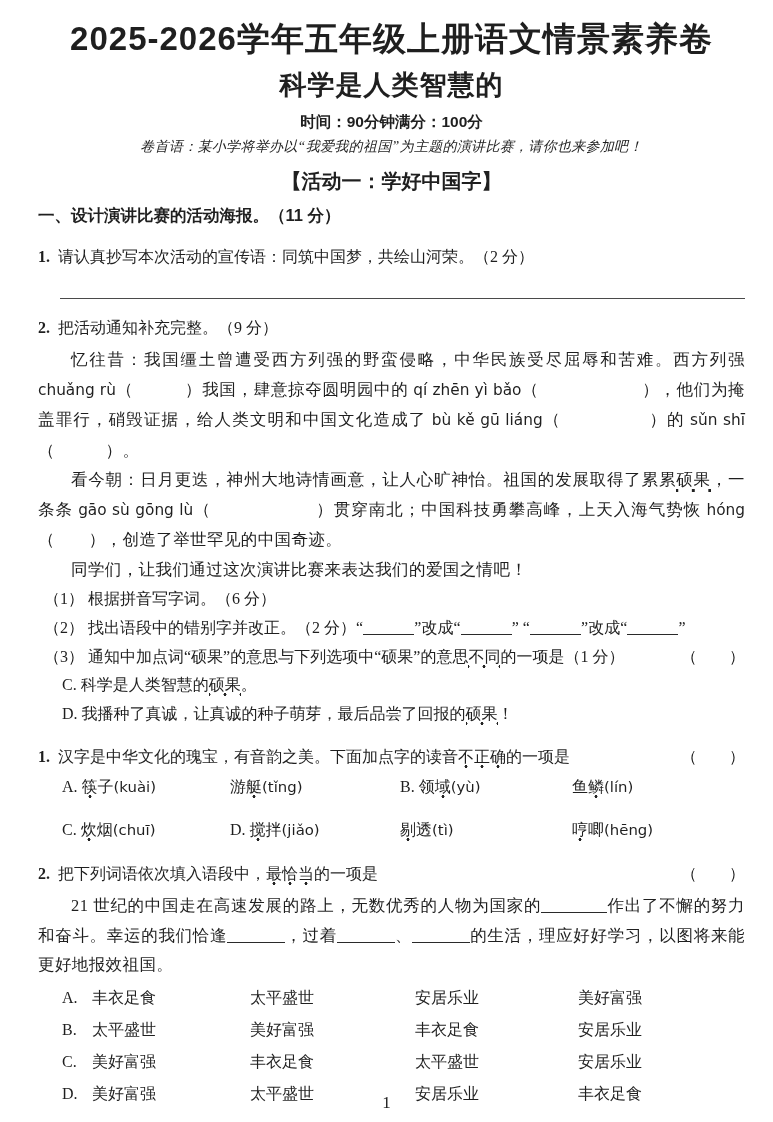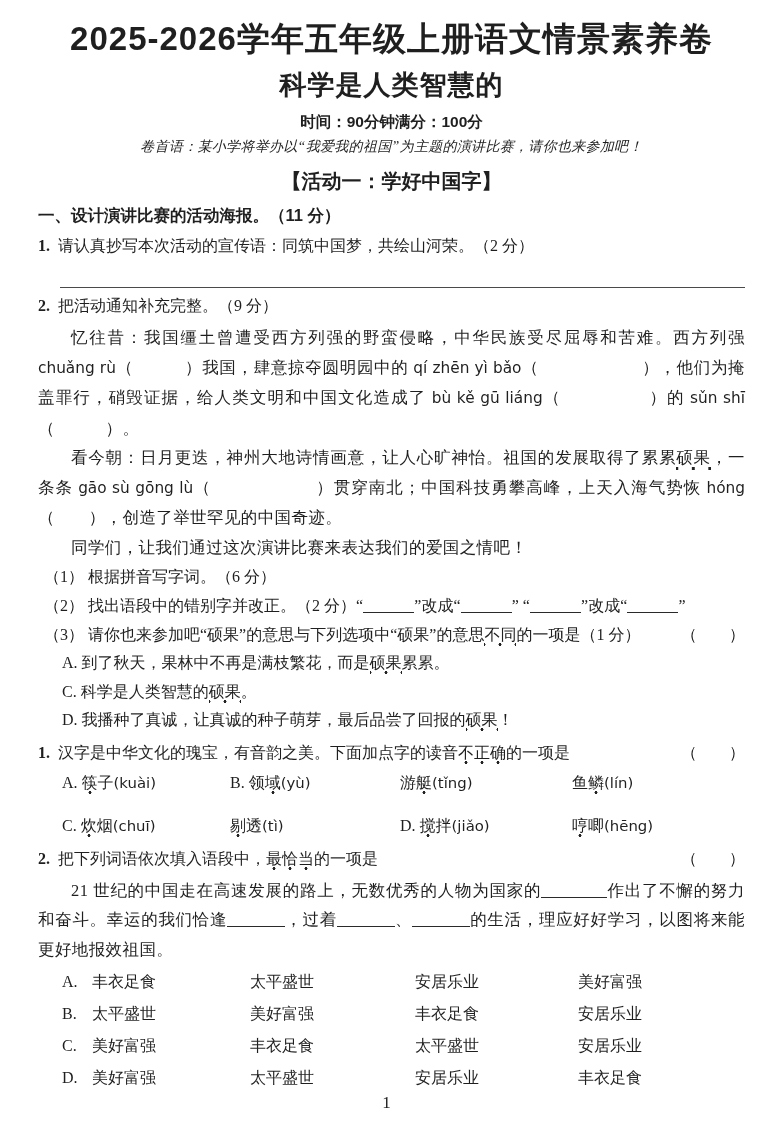--- a/index.html
+++ b/index.html
@@ -58,21 +58,21 @@
     text-align:center;
     margin-top:10px;
   }
   .sec-heading{
     font-family:"Liberation Sans","DejaVu Sans",sans-serif;
     font-weight:bold;
     font-size:16.5px;
     line-height:26px;
     margin-top:8px;
   }
-  .q-line{line-height:30px;margin-top:3px;}
+  .q-line{line-height:30px;margin-top:14px;}
   .qnum{font-weight:bold;margin-right:8px;}
   .answer-line{
     margin:12px 0 2px 22px;
     height:14px;
     border-bottom:1.5px solid #4a4a4a;
   }
   .notice{margin-top:2px;}
   .notice p{
     margin:0;
     text-indent:2em;
@@ -178,45 +178,44 @@
     <span class="subbody"><span class="cn">根据拼音写字词。（6 分）</span></span>
   </div>
 
   <div class="sub-line">
     <span class="subnum">（2）</span>
     <span class="subbody"><span class="cn">找出语段中的错别字并改正。（2 分）“</span><span class="blank" style="width: 3.2em;"></span><span class="cn">”改成“</span><span class="blank" style="width: 3.2em;"></span><span class="cn">” “</span><span class="blank" style="width: 3.2em;"></span><span class="cn">”改成“</span><span class="blank" style="width: 3.2em;"></span><span class="cn">”</span></span>
   </div>
 
   <div class="sub-line flexline">
     <span class="subnum">（3）</span>
-    <span><span class="cn">请你也来参加吧“硕果”的意思与下列选项中“硕果”的意思</span><span class="emph">不同</span><span class="cn">的一项是（1 分）</span></span>
+    <span><span class="cn">通知中加点词“硕果”的意思与下列选项中“硕果”的意思</span><span class="emph">不同</span><span class="cn">的一项是（1 分）</span></span>
     <span class="fill"></span>
     <span class="bracket">（　　）</span>
   </div>
 
-  <div class="opt-line"><span class="cn">A. 到了秋天，果林中不再是满枝繁花，而是</span><span class="emph">硕果</span><span class="cn">累累。</span></div>
   <div class="opt-line"><span class="cn">C. 科学是人类智慧的</span><span class="emph">硕果</span><span class="cn">。</span></div>
   <div class="opt-line"><span class="cn">D. 我播种了真诚，让真诚的种子萌芽，最后品尝了回报的</span><span class="emph">硕果</span><span class="cn">！</span></div>
 
 
   <div class="q-line flexline">
     <span class="qnum">1.</span>
     <span><span class="cn">汉字是中华文化的瑰宝，有音韵之美。下面加点字的读音</span><span class="emph">不正确</span><span class="cn">的一项是</span></span>
     <span class="fill"></span>
     <span class="bracket">（　　）</span>
   </div>
 
   <div class="pron-grid">
     <div><span class="cn">A. </span><span class="emph">筷</span><span class="cn">子</span><span class="py">(kuài)</span></div>
+    <div><span class="cn">游</span><span class="emph">艇</span><span class="py">(tǐng)</span></div>
     <div><span class="cn">B. 领</span><span class="emph">域</span><span class="py">(yù)</span></div>
-    <div><span class="cn">游</span><span class="emph">艇</span><span class="py">(tǐng)</span></div>
     <div><span class="cn">鱼</span><span class="emph">鳞</span><span class="py">(lín)</span></div>
     <div><span class="cn">C. </span><span class="emph">炊</span><span class="cn">烟</span><span class="py">(chuī)</span></div>
+    <div><span class="cn">D. </span><span class="emph">搅</span><span class="cn">拌</span><span class="py">(jiǎo)</span></div>
     <div><span class="emph">剔</span><span class="cn">透</span><span class="py">(tì)</span></div>
-    <div><span class="cn">D. </span><span class="emph">搅</span><span class="cn">拌</span><span class="py">(jiǎo)</span></div>
     <div><span class="emph">哼</span><span class="cn">唧</span><span class="py">(hēng)</span></div>
   </div>
 
   <div class="q-line flexline">
     <span class="qnum">2.</span>
     <span><span class="cn">把下列词语依次填入语段中，</span><span class="emph">最恰当</span><span class="cn">的一项是</span></span>
     <span class="fill"></span>
     <span class="bracket">（　　）</span>
   </div>
 

